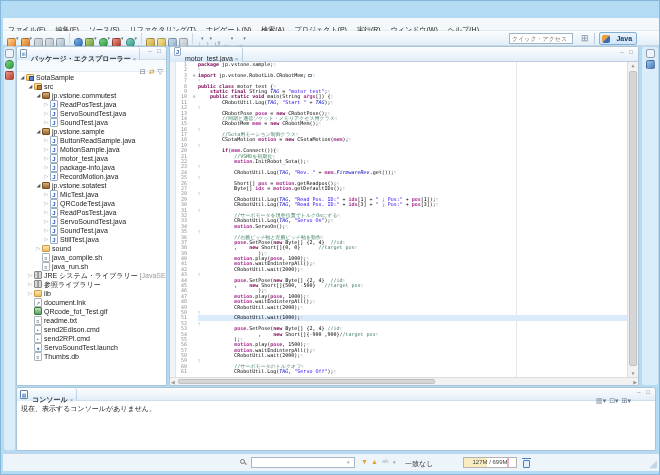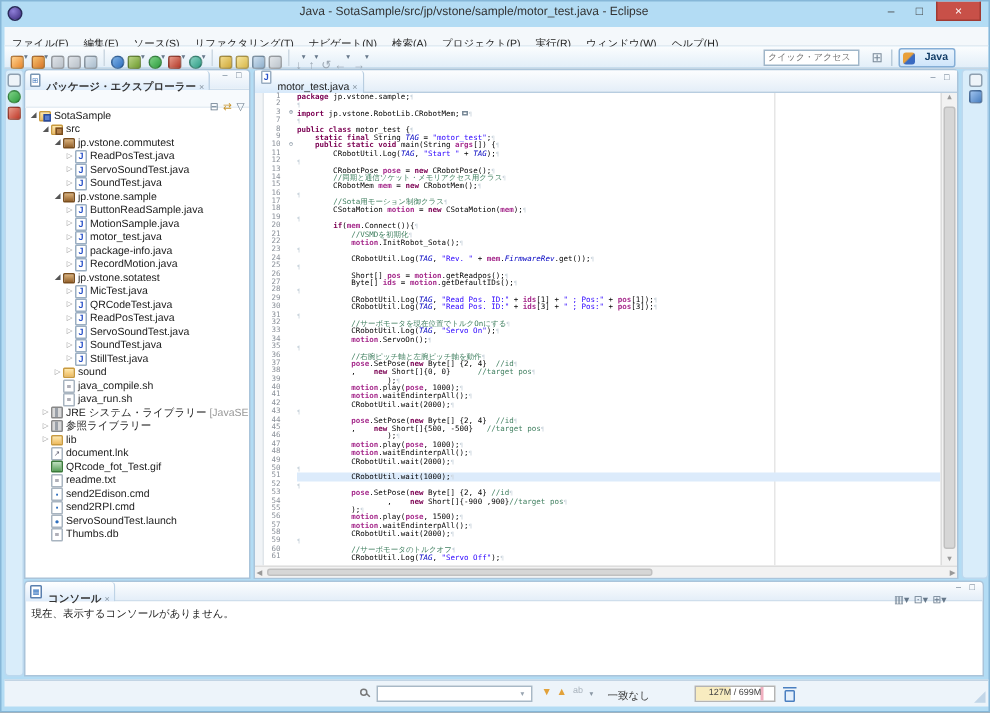--- a/index.html
+++ b/index.html
@@ -109,27 +109,20 @@
   .memtext{position:absolute;left:0;right:0;top:1px;text-align:center;font-size:6px;color:#444;}
   .trash{position:absolute;left:520px;top:6px;width:7px;height:8px;border:1px solid #4a7fc0;border-radius:1px;background:#e4effb;}
   .trash::before{content:"";position:absolute;top:-3px;left:-2px;right:-2px;height:1px;background:#4a7fc0;}
   .grip{position:absolute;right:2px;top:4px;font-size:10px;color:#c2d6e8;}
 </style>
 </head>
 <body>
 
 <div class="window">
 
-  <div class="titlebar">
-    <span class="appicon"></span>
-    <span class="wtitle">Java - SotaSample/src/jp/vstone/sample/motor_test.java - Eclipse</span>
-    <span class="winbtn btn-min">–</span>
-    <span class="winbtn btn-max">□</span>
-    <span class="winbtn btn-close">×</span>
-  </div>
 
   <div class="menubar" id="menubar"><span class="menuitem">ファイル(F)</span><span class="menuitem">編集(E)</span><span class="menuitem">ソース(S)</span><span class="menuitem">リファクタリング(T)</span><span class="menuitem">ナビゲート(N)</span><span class="menuitem">検索(A)</span><span class="menuitem">プロジェクト(P)</span><span class="menuitem">実行(R)</span><span class="menuitem">ウィンドウ(W)</span><span class="menuitem">ヘルプ(H)</span></div>
 
   <div class="toolbar">
     <div class="ticons" id="ticons"><span class="tbtn"><span class="tsq" style="background: linear-gradient(135deg, rgb(255, 211, 144), rgb(232, 135, 44)); border: 1px solid rgba(0, 0, 0, 0.25);"></span><span class="tcaret">▾</span></span><span class="tbtn"><span class="tsq" style="background: linear-gradient(135deg, rgb(247, 195, 110), rgb(216, 118, 42)); border: 1px solid rgba(0, 0, 0, 0.25);"></span><span class="tcaret">▾</span></span><span class="tbtn"><span class="tsq" style="background: linear-gradient(135deg, rgb(223, 227, 232), rgb(185, 193, 201)); border: 1px solid rgba(0, 0, 0, 0.25);"></span></span><span class="tbtn"><span class="tsq" style="background: linear-gradient(135deg, rgb(223, 227, 232), rgb(185, 193, 201)); border: 1px solid rgba(0, 0, 0, 0.25);"></span></span><span class="tbtn"><span class="tsq" style="background: linear-gradient(135deg, rgb(220, 230, 239), rgb(169, 188, 204)); border: 1px solid rgba(0, 0, 0, 0.25);"></span></span><span class="tsep"></span><span class="tbtn"><span class="trd" style="background: linear-gradient(135deg, rgb(127, 179, 232), rgb(47, 111, 190)); border: 1px solid rgba(0, 0, 0, 0.25);"></span></span><span class="tbtn"><span class="tsq" style="background: linear-gradient(135deg, rgb(185, 212, 135), rgb(111, 156, 47)); border: 1px solid rgba(0, 0, 0, 0.25);"></span><span class="tcaret">▾</span></span><span class="tbtn"><span class="trd" style="background: linear-gradient(135deg, rgb(126, 212, 135), rgb(47, 156, 63)); border: 1px solid rgba(0, 0, 0, 0.25);"></span><span class="tcaret">▾</span></span><span class="tbtn"><span class="tsq" style="background: linear-gradient(135deg, rgb(232, 154, 138), rgb(179, 58, 42)); border: 1px solid rgba(0, 0, 0, 0.25);"></span><span class="tcaret">▾</span></span><span class="tbtn"><span class="trd" style="background: linear-gradient(135deg, rgb(138, 212, 196), rgb(47, 156, 132)); border: 1px solid rgba(0, 0, 0, 0.25);"></span><span class="tcaret">▾</span></span><span class="tsep"></span><span class="tbtn"><span class="tsq" style="background: linear-gradient(135deg, rgb(242, 220, 142), rgb(207, 169, 58)); border: 1px solid rgba(0, 0, 0, 0.25);"></span></span><span class="tbtn"><span class="tsq" style="background: linear-gradient(135deg, rgb(246, 230, 160), rgb(216, 184, 74)); border: 1px solid rgba(0, 0, 0, 0.25);"></span></span><span class="tbtn"><span class="tsq" style="background: linear-gradient(135deg, rgb(207, 224, 240), rgb(143, 176, 204)); border: 1px solid rgba(0, 0, 0, 0.25);"></span></span><span class="tbtn"><span class="tsq" style="background: linear-gradient(135deg, rgb(226, 230, 234), rgb(188, 196, 204)); border: 1px solid rgba(0, 0, 0, 0.25);"></span></span><span class="tsep"></span><span class="tbtn"><span class="tgl" style="color: rgb(154, 166, 178);">↓</span><span class="tcaret">▾</span></span><span class="tbtn"><span class="tgl" style="color: rgb(154, 166, 178);">↑</span><span class="tcaret">▾</span></span><span class="tbtn"><span class="tgl" style="color: rgb(154, 166, 178);">↺</span></span><span class="tbtn"><span class="tgl" style="color: rgb(154, 166, 178);">←</span><span class="tcaret">▾</span></span><span class="tbtn"><span class="tgl" style="color: rgb(154, 166, 178);">→</span><span class="tcaret">▾</span></span></div>
     <input class="quickaccess" placeholder="クイック・アクセス" style="">
     <span class="persp-grid">⊞</span>
     <span class="persp-sep"></span>
     <span class="persp-java">
       <span class="jicon"></span>

